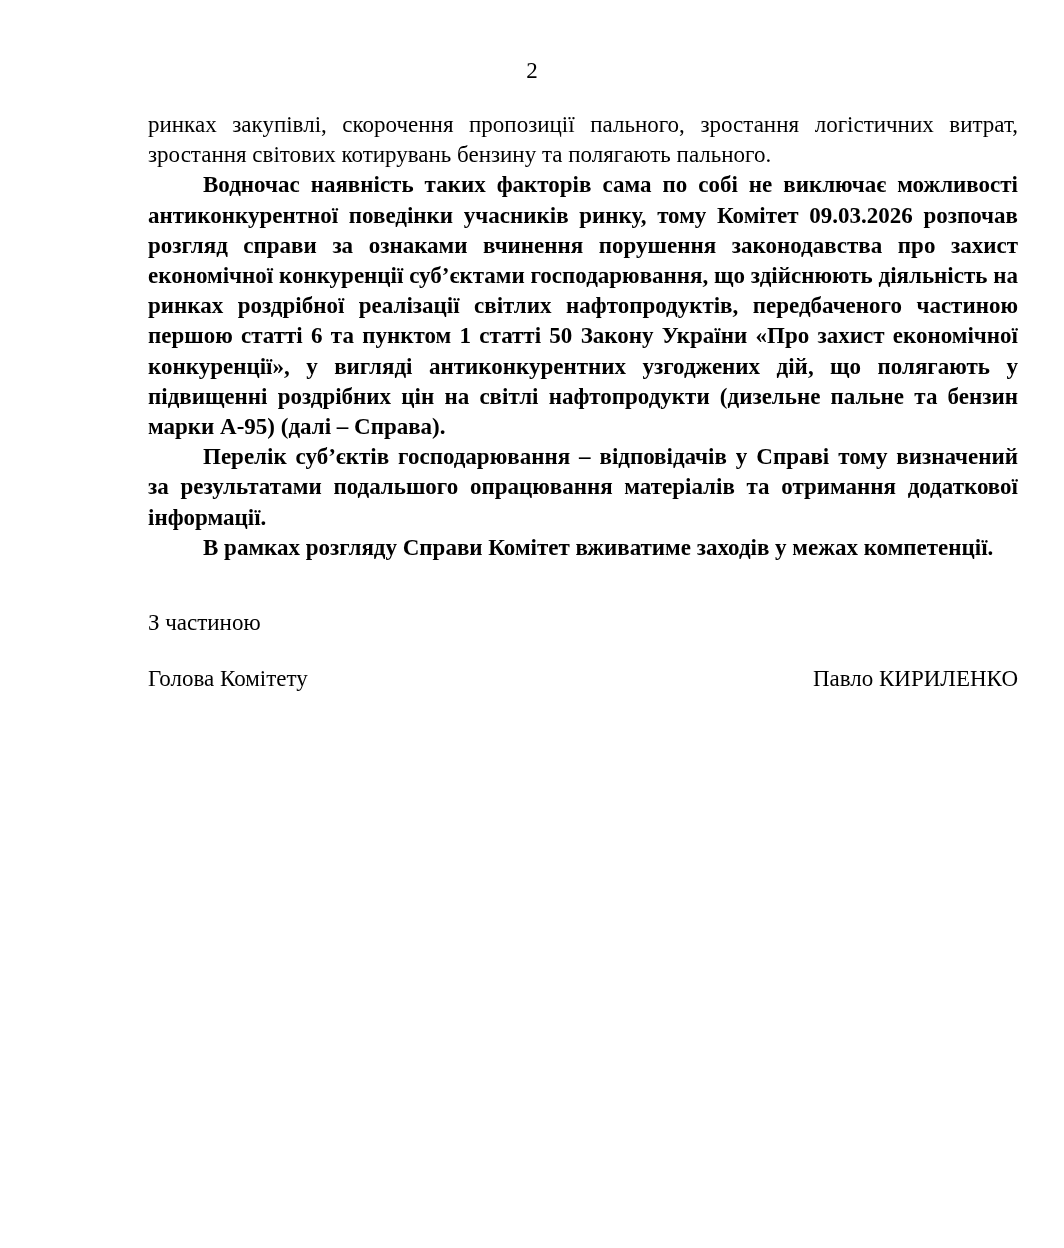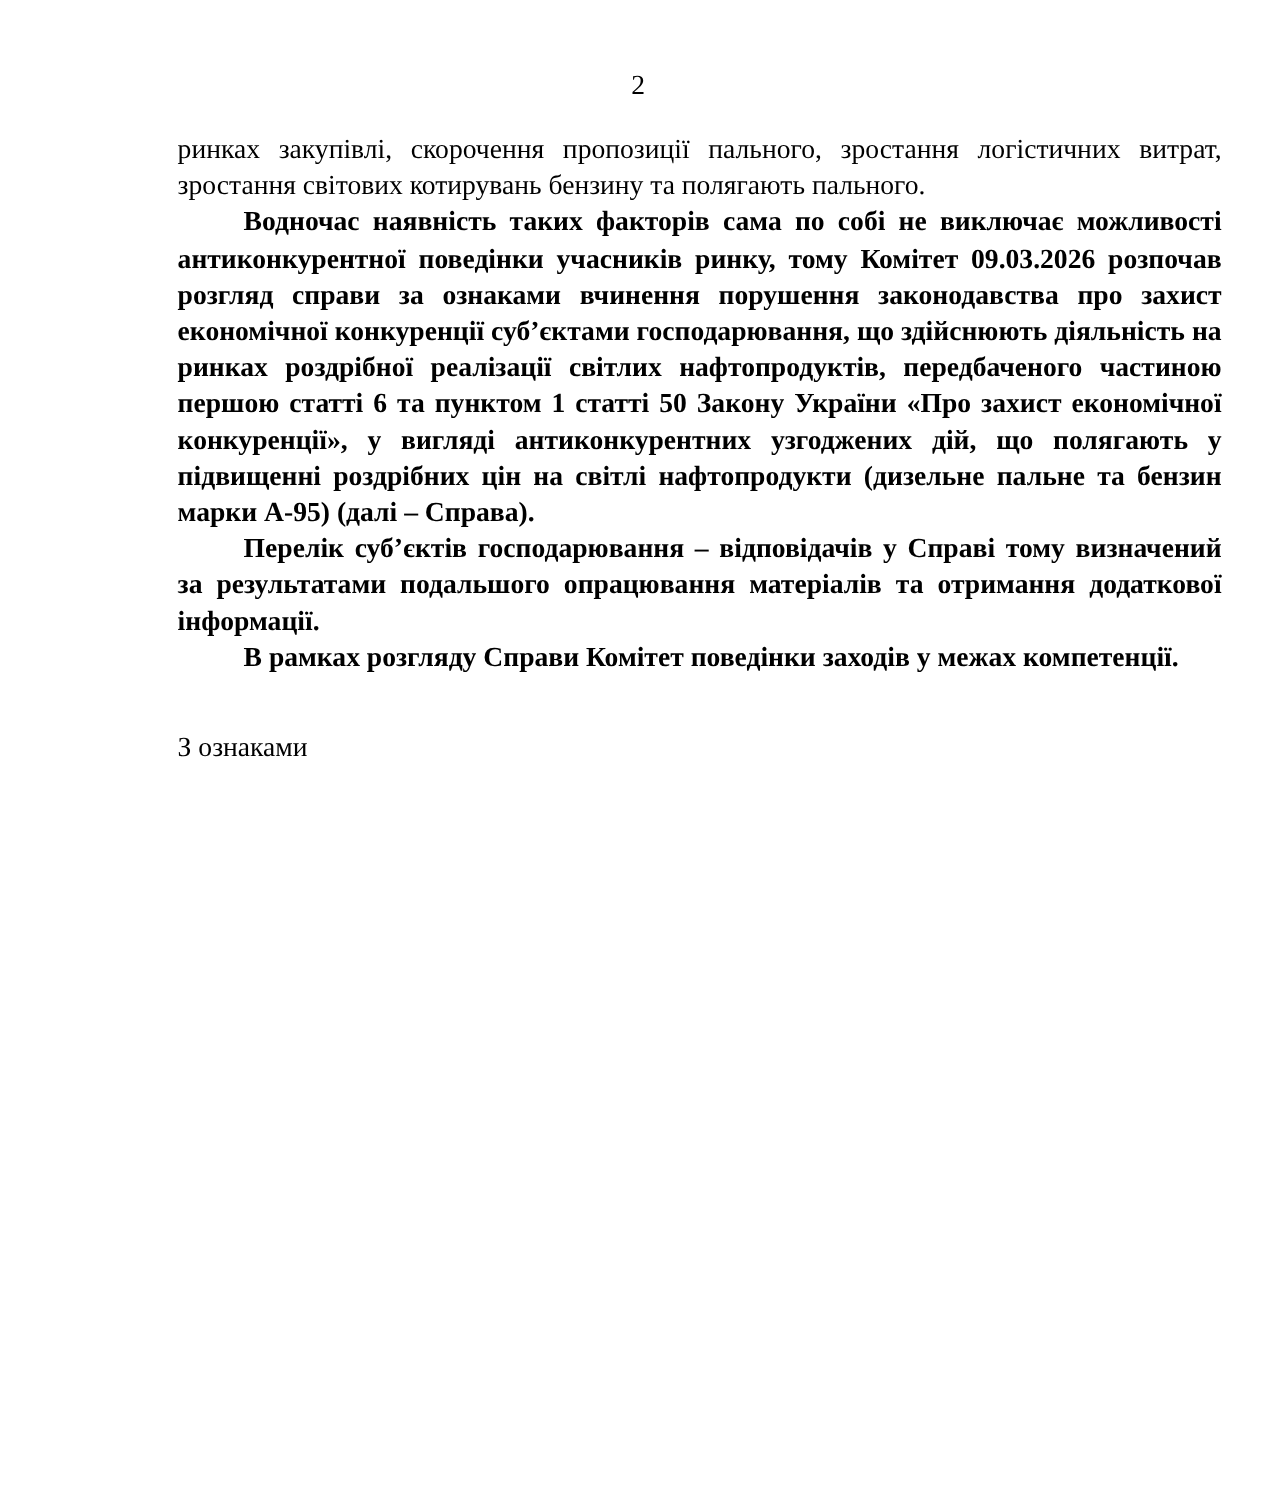--- a/index.html
+++ b/index.html
@@ -91,22 +91,26 @@
   <div class="page-number">2</div>
 
   <div class="body-block">
 
     <p class="para">ринках закупівлі, скорочення пропозиції пального, зростання логістичних витрат, зростання світових котирувань бензину та полягають пального.</p>
 
     <p class="para indent">Водночас наявність таких факторів сама по собі не виключає можливості антиконкурентної поведінки учасників ринку, тому Комітет 09.03.2026 розпочав розгляд справи за ознаками вчинення порушення законодавства про захист економічної конкуренції суб’єктами господарювання, що здійснюють діяльність на ринках роздрібної реалізації світлих нафтопродуктів, передбаченого частиною першою статті 6 та пунктом 1 статті 50 Закону України «Про захист економічної конкуренції», у вигляді антиконкурентних узгоджених дій, що полягають у підвищенні роздрібних цін на світлі нафтопродукти (дизельне пальне та бензин марки А-95) (далі – Справа).</p>
 
     <p class="para indent">Перелік суб’єктів господарювання – відповідачів у Справі тому визначений за результатами подальшого опрацювання матеріалів та отримання додаткової інформації.</p>
 
-    <p class="para indent">В рамках розгляду Справи Комітет поведінки заходів у межах компетенції.</p>
+    <p class="para indent">В рамках розгляду Справи Комітет вживатиме заходів у межах компетенції.</p>
 
   </div>
 
   <div class="sign-block regards">
-    <div class="sign-text">З ознаками</div>
+    <div class="sign-text">З частиною</div>
   </div>
 
+  <div class="sign-block signature-row">
+    <div class="sign-text">Голова Комітету</div>
+    <div class="sign-text">Павло КИРИЛЕНКО</div>
+  </div>
 
 </div>
 
 </body></html>

